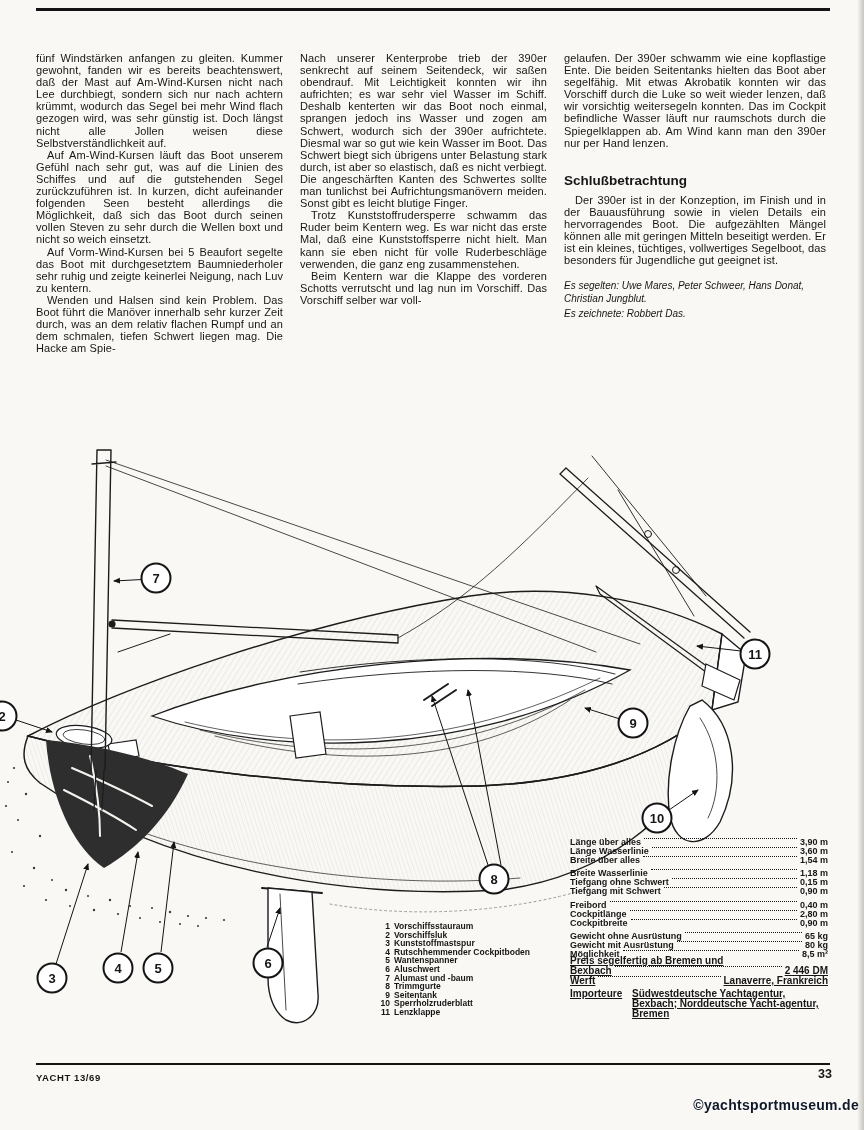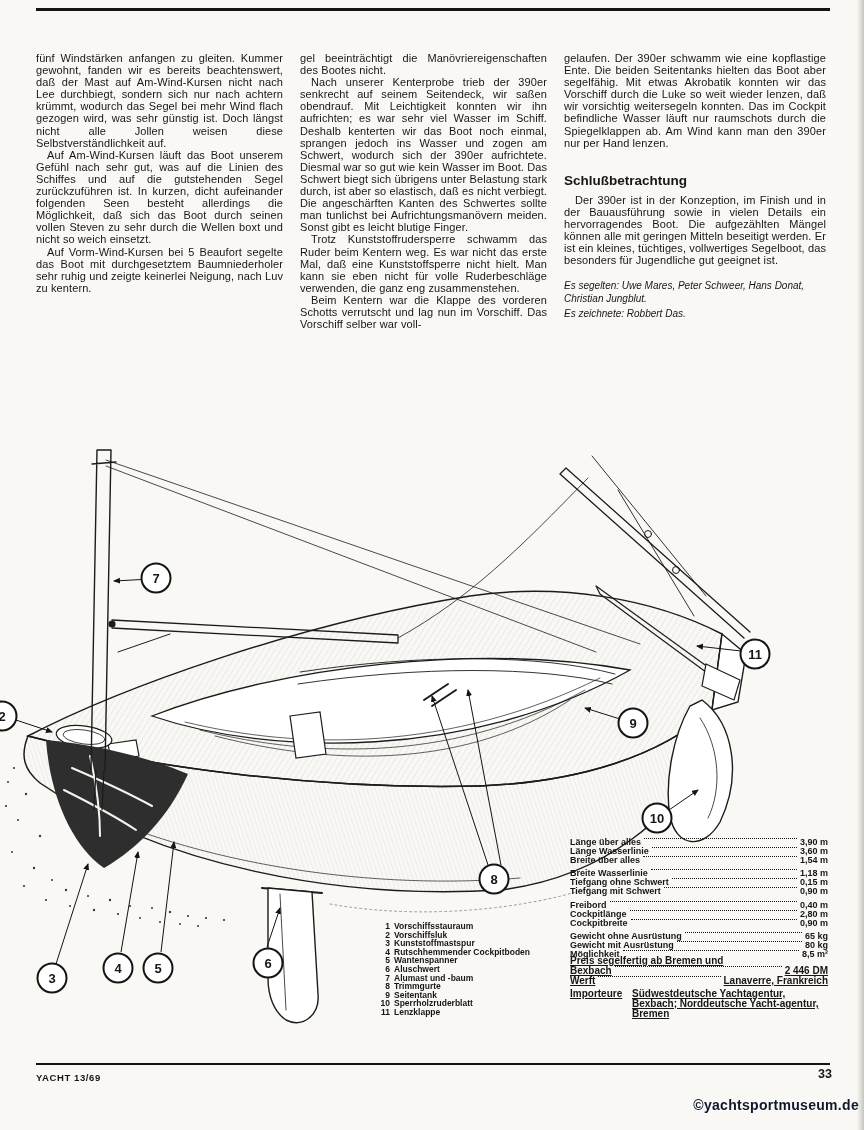--- a/index.html
+++ b/index.html
@@ -64,23 +64,23 @@
 <body>
 
 <div class="page">
   <div class="rule-top"></div>
 
   <div class="cols">
     <div class="col">
       <p class="body">fünf Windstärken anfangen zu gleiten. Kummer gewohnt, fanden wir es bereits beachtenswert, daß der Mast auf Am-Wind-Kursen nicht nach Lee durchbiegt, sondern sich nur nach achtern krümmt, wodurch das Segel bei mehr Wind flach gezogen wird, was sehr günstig ist. Doch längst nicht alle Jollen weisen diese Selbstverständlichkeit auf.</p>
       <p class="body">Auf Am-Wind-Kursen läuft das Boot unserem Gefühl nach sehr gut, was auf die Linien des Schiffes und auf die gutstehenden Segel zurückzuführen ist. In kurzen, dicht aufeinander folgenden Seen besteht allerdings die Möglichkeit, daß sich das Boot durch seinen vollen Steven zu sehr durch die Wellen boxt und nicht so weich einsetzt.</p>
       <p class="body">Auf Vorm-Wind-Kursen bei 5 Beaufort segelte das Boot mit durchgesetztem Baumniederholer sehr ruhig und zeigte keinerlei Neigung, nach Luv zu kentern.</p>
+      <p class="body">Wenden und Halsen sind kein Problem. Das Boot führt die Manöver innerhalb sehr kurzer Zeit durch, was an dem relativ flachen Rumpf und an dem schmalen, tiefen Schwert liegen mag. Die Hacke am Spie-</p>
     </div>
     <div class="col">
-      <p class="body">gel beeinträchtigt die Manövriereigenschaften des Bootes nicht.</p>
       <p class="body">Nach unserer Kenterprobe trieb der 390er senkrecht auf seinem Seitendeck, wir saßen obendrauf. Mit Leichtigkeit konnten wir ihn aufrichten; es war sehr viel Wasser im Schiff. Deshalb kenterten wir das Boot noch einmal, sprangen jedoch ins Wasser und zogen am Schwert, wodurch sich der 390er aufrichtete. Diesmal war so gut wie kein Wasser im Boot. Das Schwert biegt sich übrigens unter Belastung stark durch, ist aber so elastisch, daß es nicht verbiegt. Die angeschärften Kanten des Schwertes sollte man tunlichst bei Aufrichtungsmanövern meiden. Sonst gibt es leicht blutige Finger.</p>
       <p class="body">Trotz Kunststoffrudersperre schwamm das Ruder beim Kentern weg. Es war nicht das erste Mal, daß eine Kunststoffsperre nicht hielt. Man kann sie eben nicht für volle Ruderbeschläge verwenden, die ganz eng zusammenstehen.</p>
       <p class="body">Beim Kentern war die Klappe des vorderen Schotts verrutscht und lag nun im Vorschiff. Das Vorschiff selber war voll-</p>
     </div>
     <div class="col last">
       <p class="body">gelaufen. Der 390er schwamm wie eine kopflastige Ente. Die beiden Seitentanks hielten das Boot aber segelfähig. Mit etwas Akrobatik konnten wir das Vorschiff durch die Luke so weit wieder lenzen, daß wir vorsichtig weitersegeln konnten. Das im Cockpit befindliche Wasser läuft nur raumschots durch die Spiegelklappen ab. Am Wind kann man den 390er nur per Hand lenzen.</p>
       <h3 class="heading">Schlußbetrachtung</h3>
       <p class="body indent">Der 390er ist in der Konzeption, im Finish und in der Bauausführung sowie in vielen Details ein hervorragendes Boot. Die aufgezählten Mängel können alle mit geringen Mitteln beseitigt werden. Er ist ein kleines, tüchtiges, vollwertiges Segelboot, das besonders für Jugendliche gut geeignet ist.</p>
       <p class="credits">Es segelten: Uwe Mares, Peter Schweer, Hans Donat, Christian Jungblut.</p>
       <p class="credits">Es zeichnete: Robbert Das.</p>

